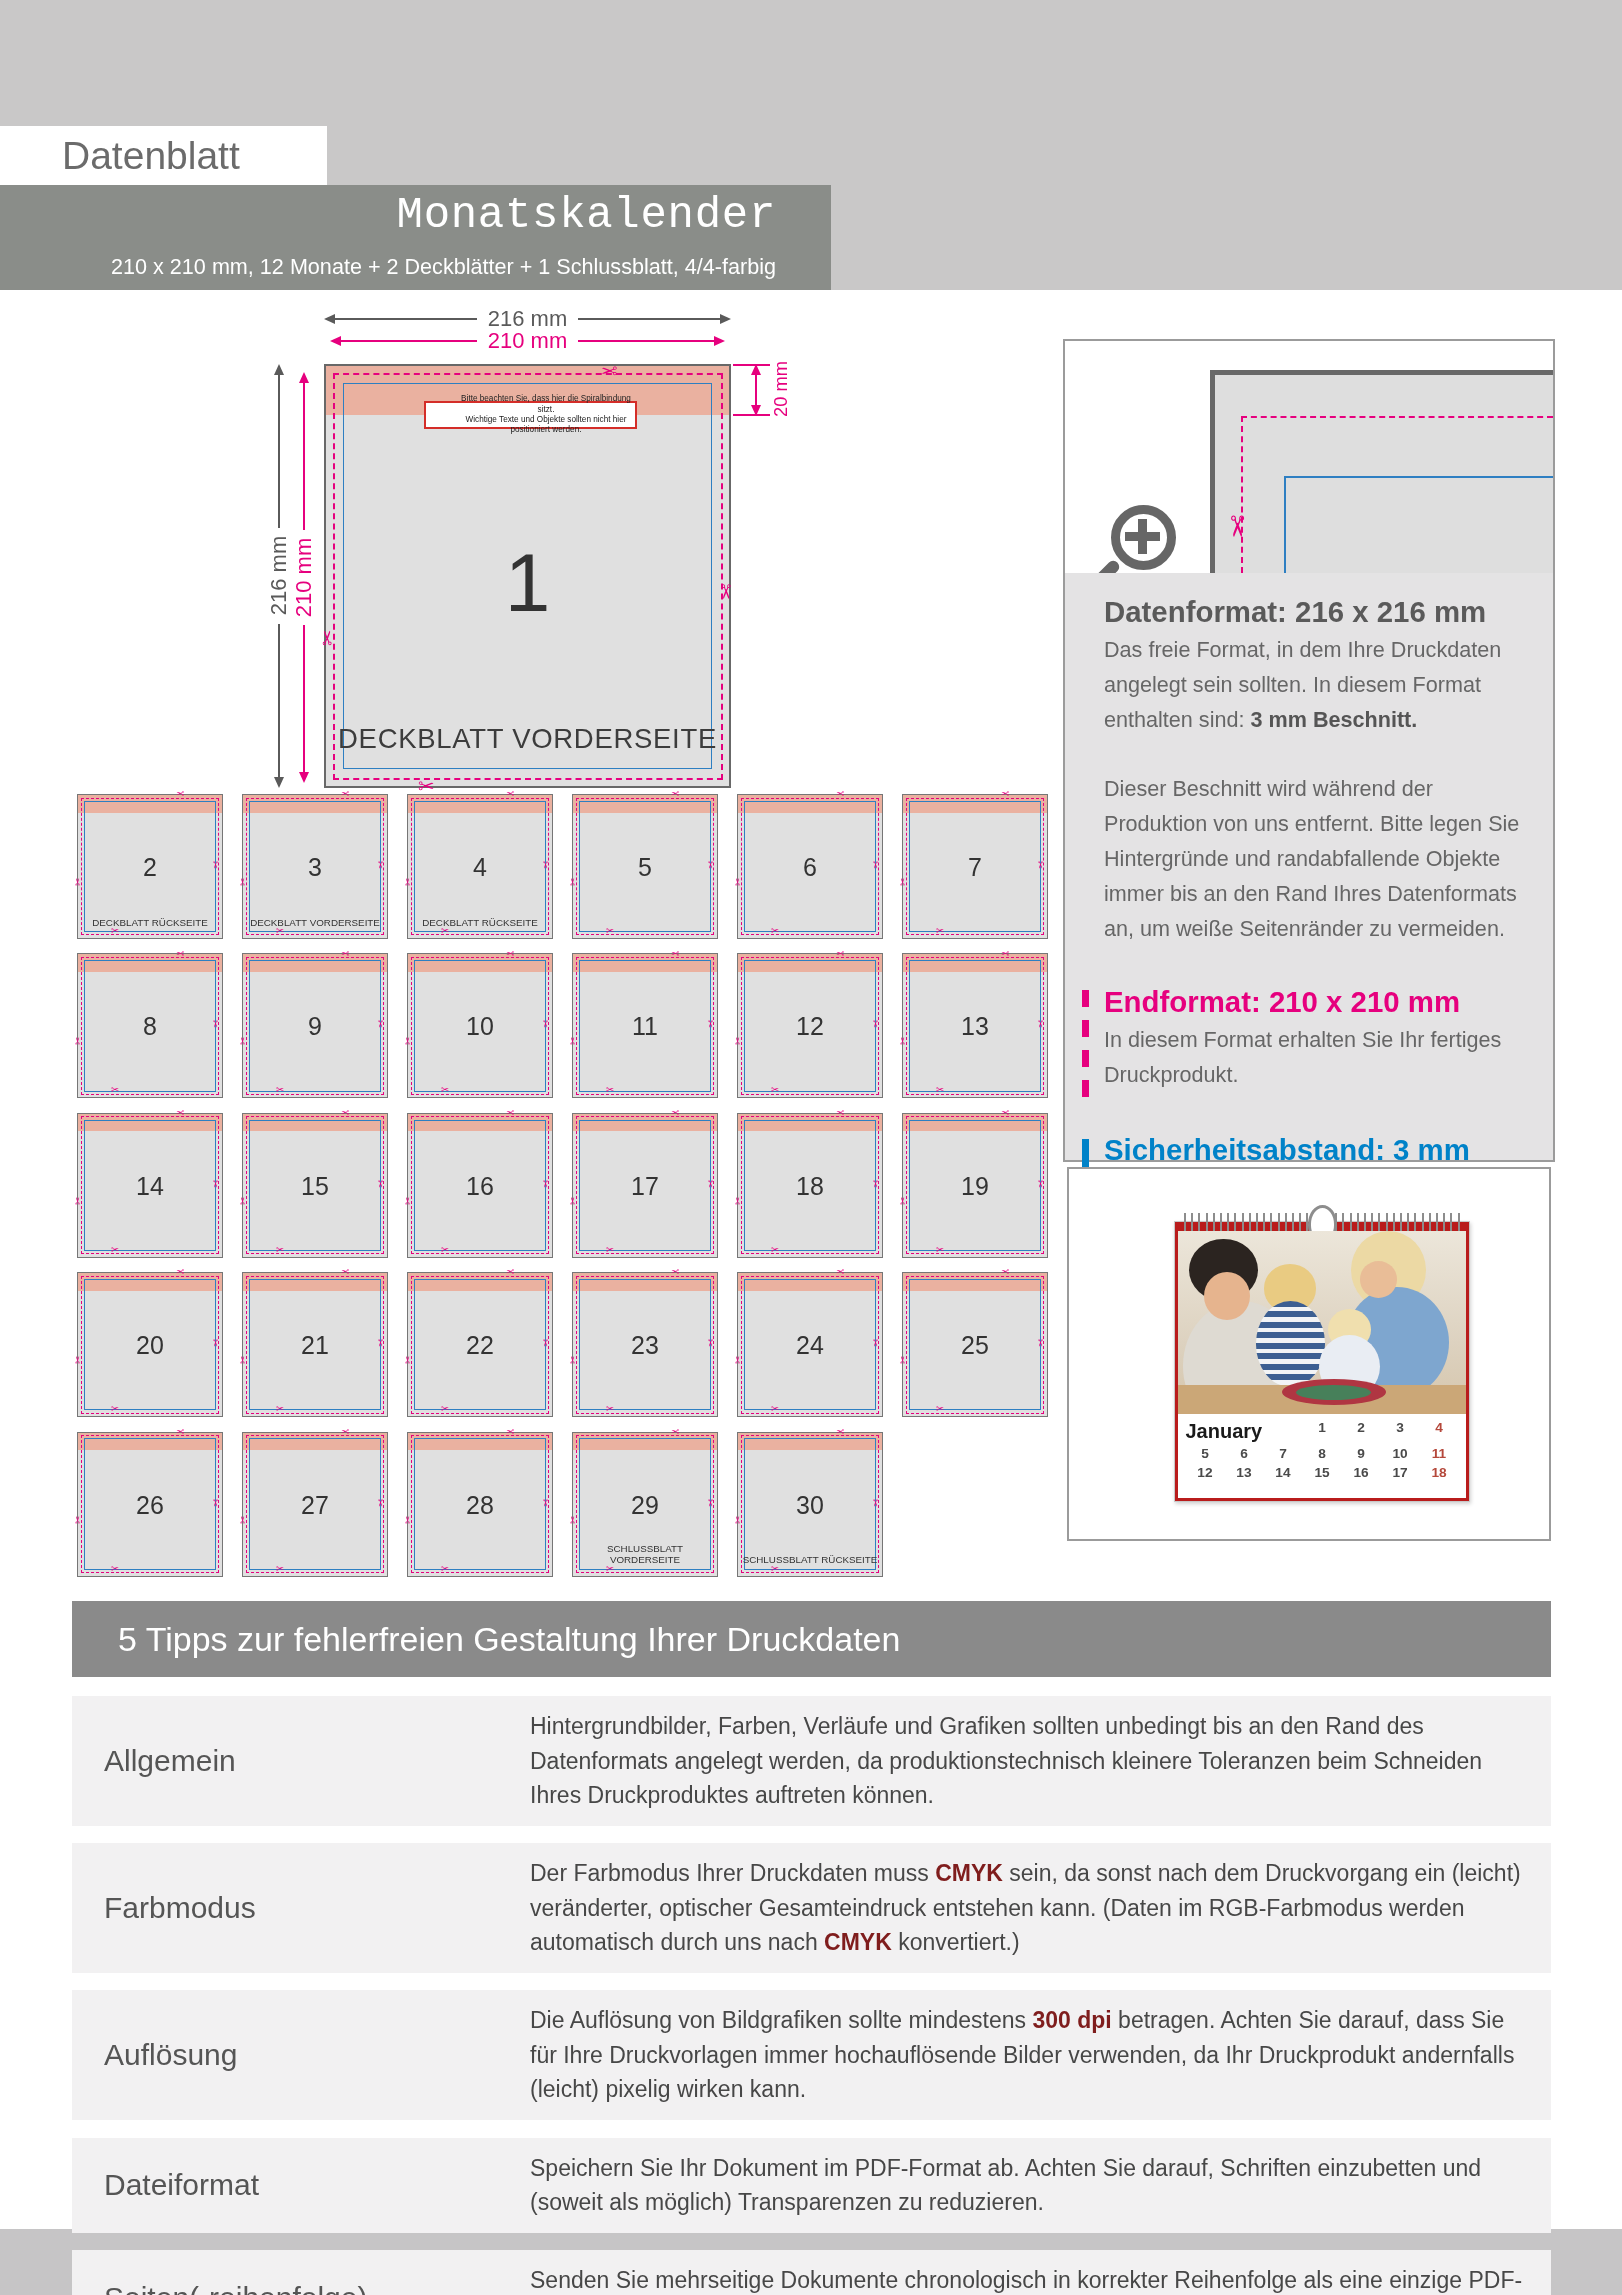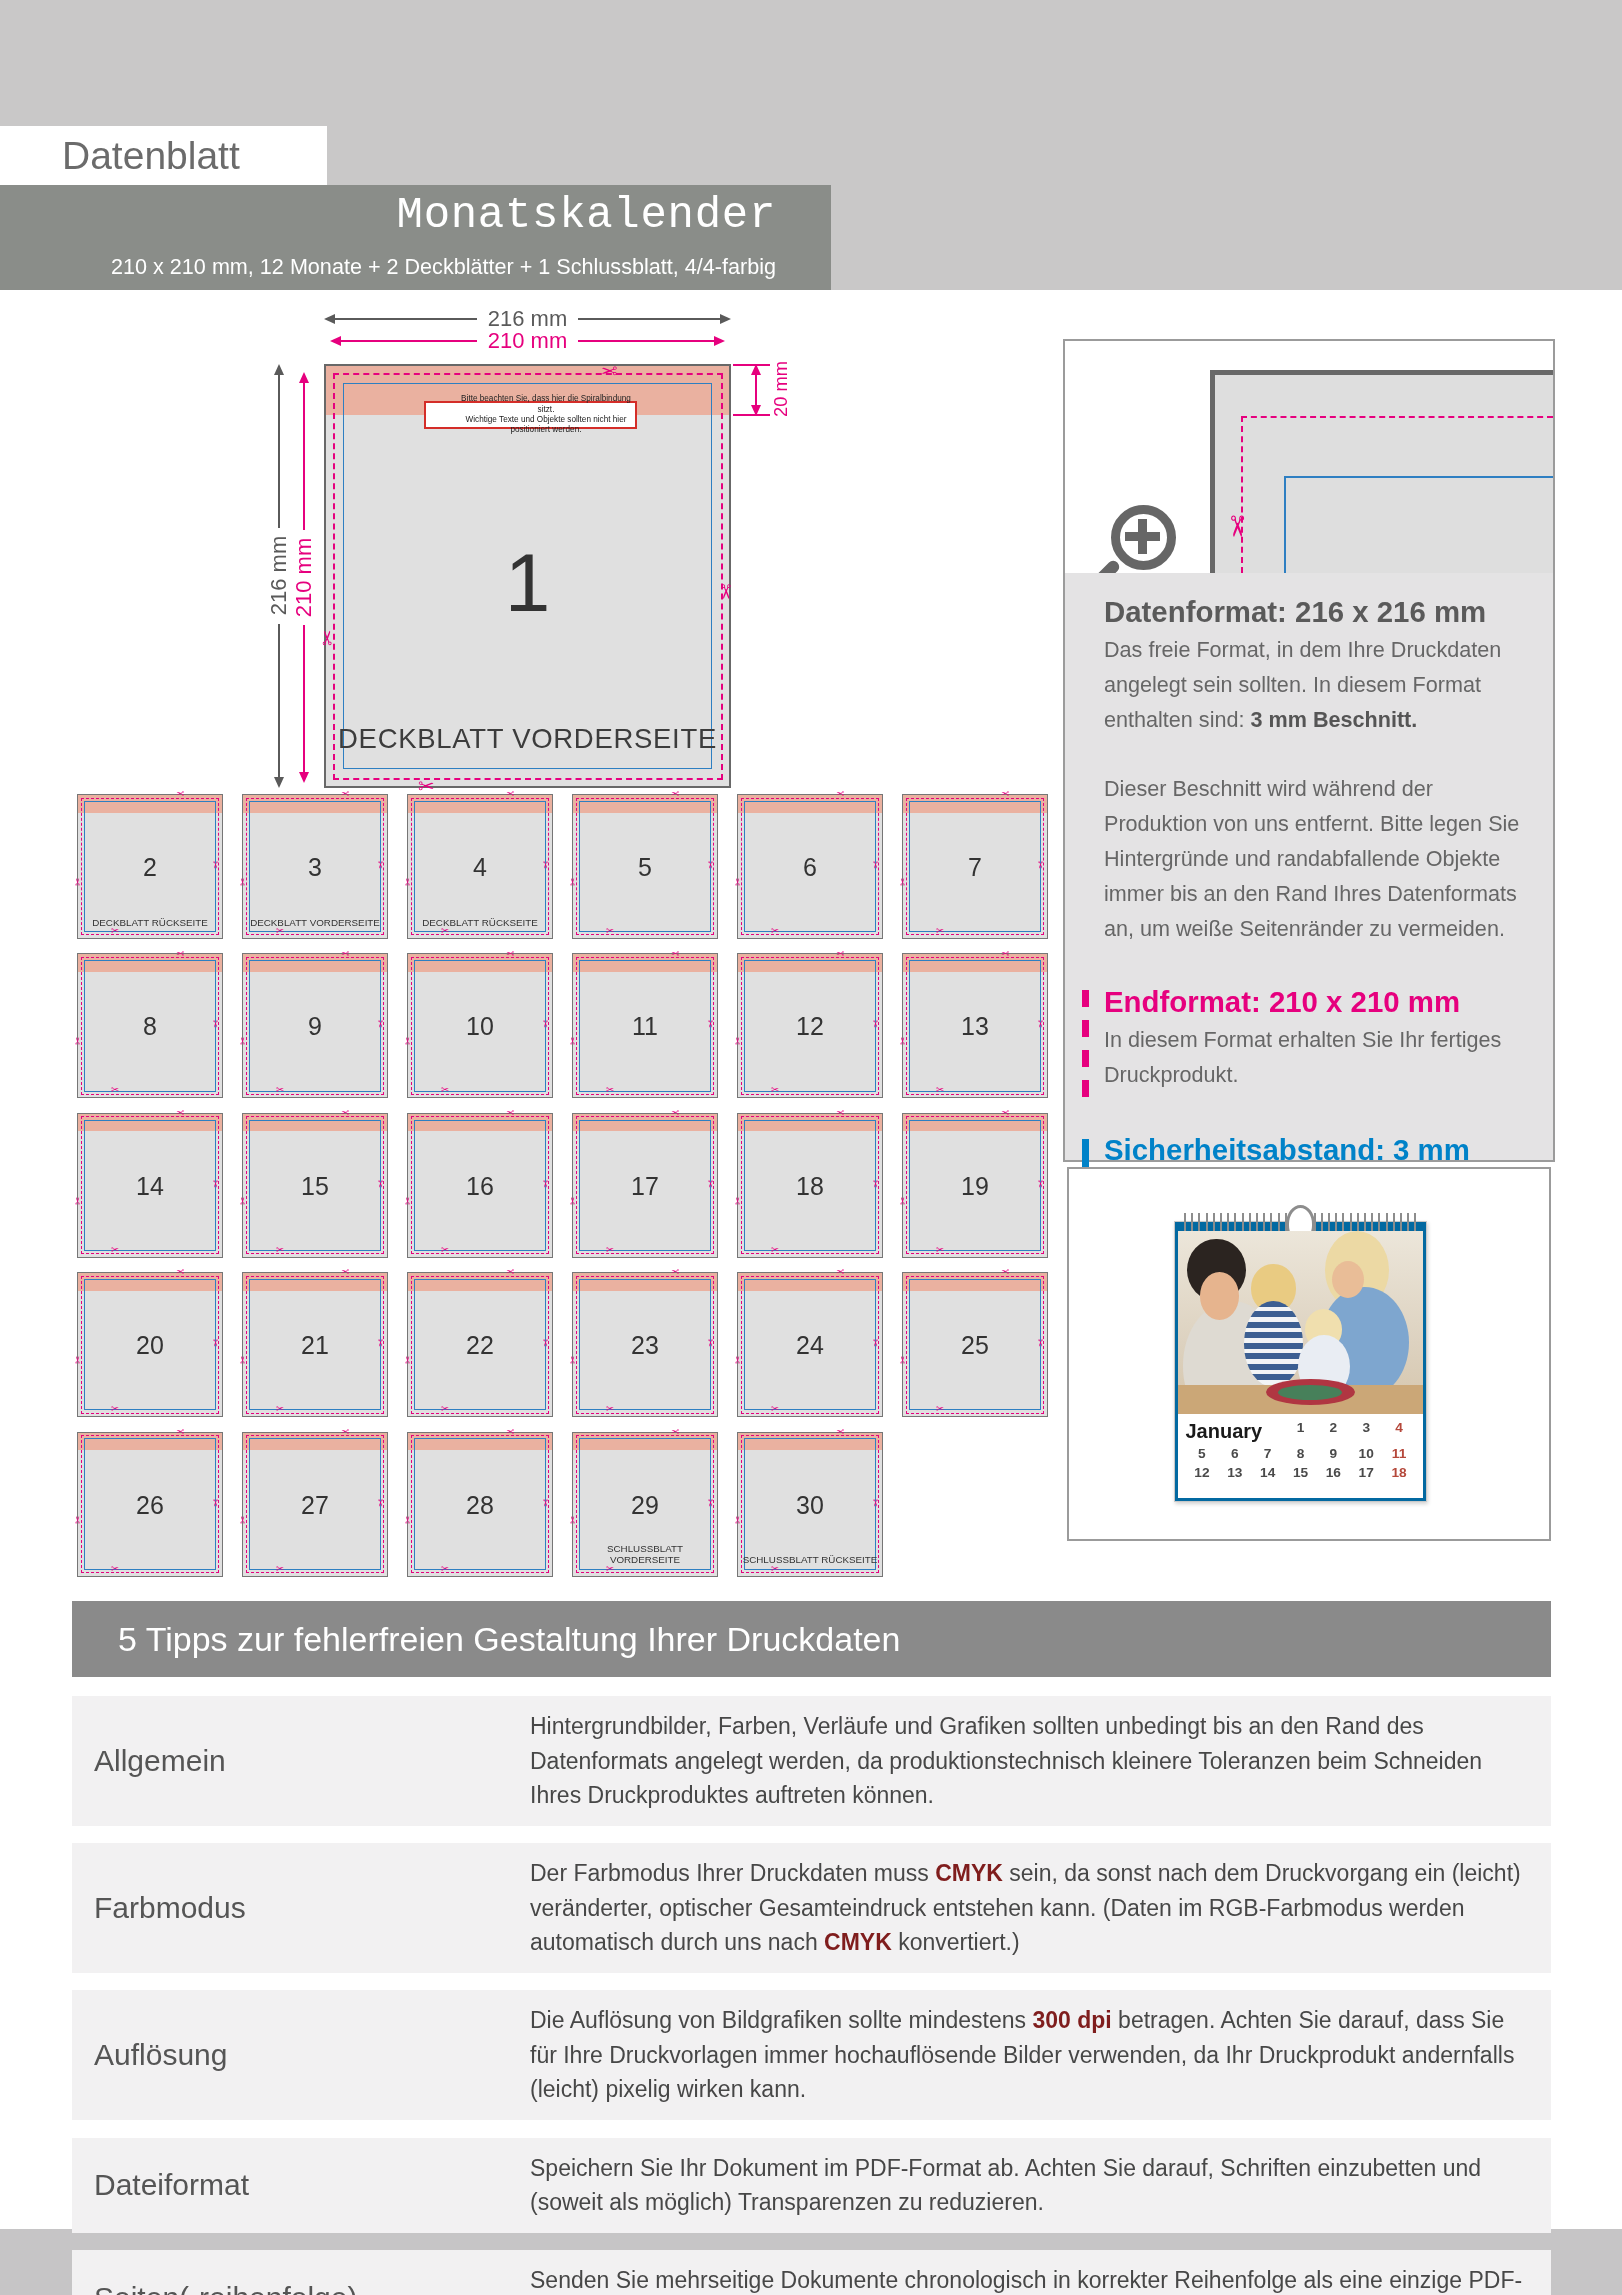--- a/index.html
+++ b/index.html
@@ -79,39 +79,39 @@
   .p2 { margin-top:34px; }
   .blk { position:relative; }
   .blk .marker { position:absolute; left:-21.6px; top:5.2px; width:6.5px; }
   #endformat-blk { margin-top:38px; }
   #endformat-blk .marker { height:110px; background:repeating-linear-gradient(180deg,#e6007e 0 17px,transparent 17px 30px); }
   #sicher-blk { margin-top:41px; }
   #sicher-blk .marker { height:98px; background:#0082c8; }
 
   
   #calendar-box { left:1067px; top:1167px; width:484px; height:374px; border:2.6px solid #9b9b9b; background:#fff; }
-  #cal-sheet { position:absolute; left:105px; top:52px; width:253px; height:281px; background:#0369a1; border:0.7px solid #c9c9c9; box-shadow:1.3px 2px 3.9px rgba(0,0,0,.18); }
+  #cal-sheet { position:absolute; left:105px; top:52px; width:296px; height:281px; background:#b91c1c; border:0.7px solid #c9c9c9; box-shadow:1.3px 2px 3.9px rgba(0,0,0,.18); }
   #cal-spiral { position:absolute; left:9.2px; right:9.2px; top:-9.2px; height:18.3px;
                 background:repeating-linear-gradient(90deg,#8d8d8d 0 2px,transparent 2px 7.2px); }
   #cal-hanger { position:absolute; left:50%; top:-17px; width:29px; height:38px; margin-left:-14.4px; background:#fff; border:3.9px solid #8d8d8d; border-radius:50% 50% 46% 46%; }
   #cal-photo { position:absolute; left:2.6px; right:2.6px; top:9.2px; height:185px; overflow:hidden;
                background:linear-gradient(180deg,#ece6da 0%,#ddd2c0 60%,#d5c5ab 100%); }
   .blob { position:absolute; border-radius:50%; }
   #cal-grid { position:absolute; left:2.6px; right:2.6px; bottom:2.6px; height:84px; background:#fff; padding:5.2px 7.9px 0 7.9px;
               display:grid; grid-template-columns:repeat(7,1fr); row-gap:3.9px; align-content:start; }
   .cal-month { grid-column:span 3; font-size:20px; font-weight:bold; color:#1a1a1a; }
   .cal-d { font-size:13.7px; font-weight:bold; color:#4a4a4a; text-align:center; }
   .cal-d.red { color:#b5483b; }
 
   
   #tips-bar { left:72px; top:1601px; width:1479px; height:76px; background:#8a8a8a; }
   #tips-bar .t { color:#fff; font-size:34px; font-weight:300; line-height:76px; padding-left:46px; }
   #tips-rows { left:72px; top:1696px; width:1479px; display:flex; flex-direction:column; gap:17.7px; }
   .tip-row { background:#f2f1f2; display:flex; align-items:center; min-height:81px; padding:13px 0; }
-  .tip-label { width:458px; padding-left:22px; font-size:30px; color:#555; flex-shrink:0; }
+  .tip-label { width:458px; padding-left:32px; font-size:30px; color:#555; flex-shrink:0; }
   .tip-text { flex:1; padding-right:26px; font-size:23px; color:#474747; line-height:1.5; }
   .tip-text b { color:#7f1d1d; }
 </style>
 </head>
 <body>
 
 <div class="abs" id="top-band"></div>
 <div class="abs" id="bottom-band"></div>
 
 <div class="abs" id="datenblatt-box">

